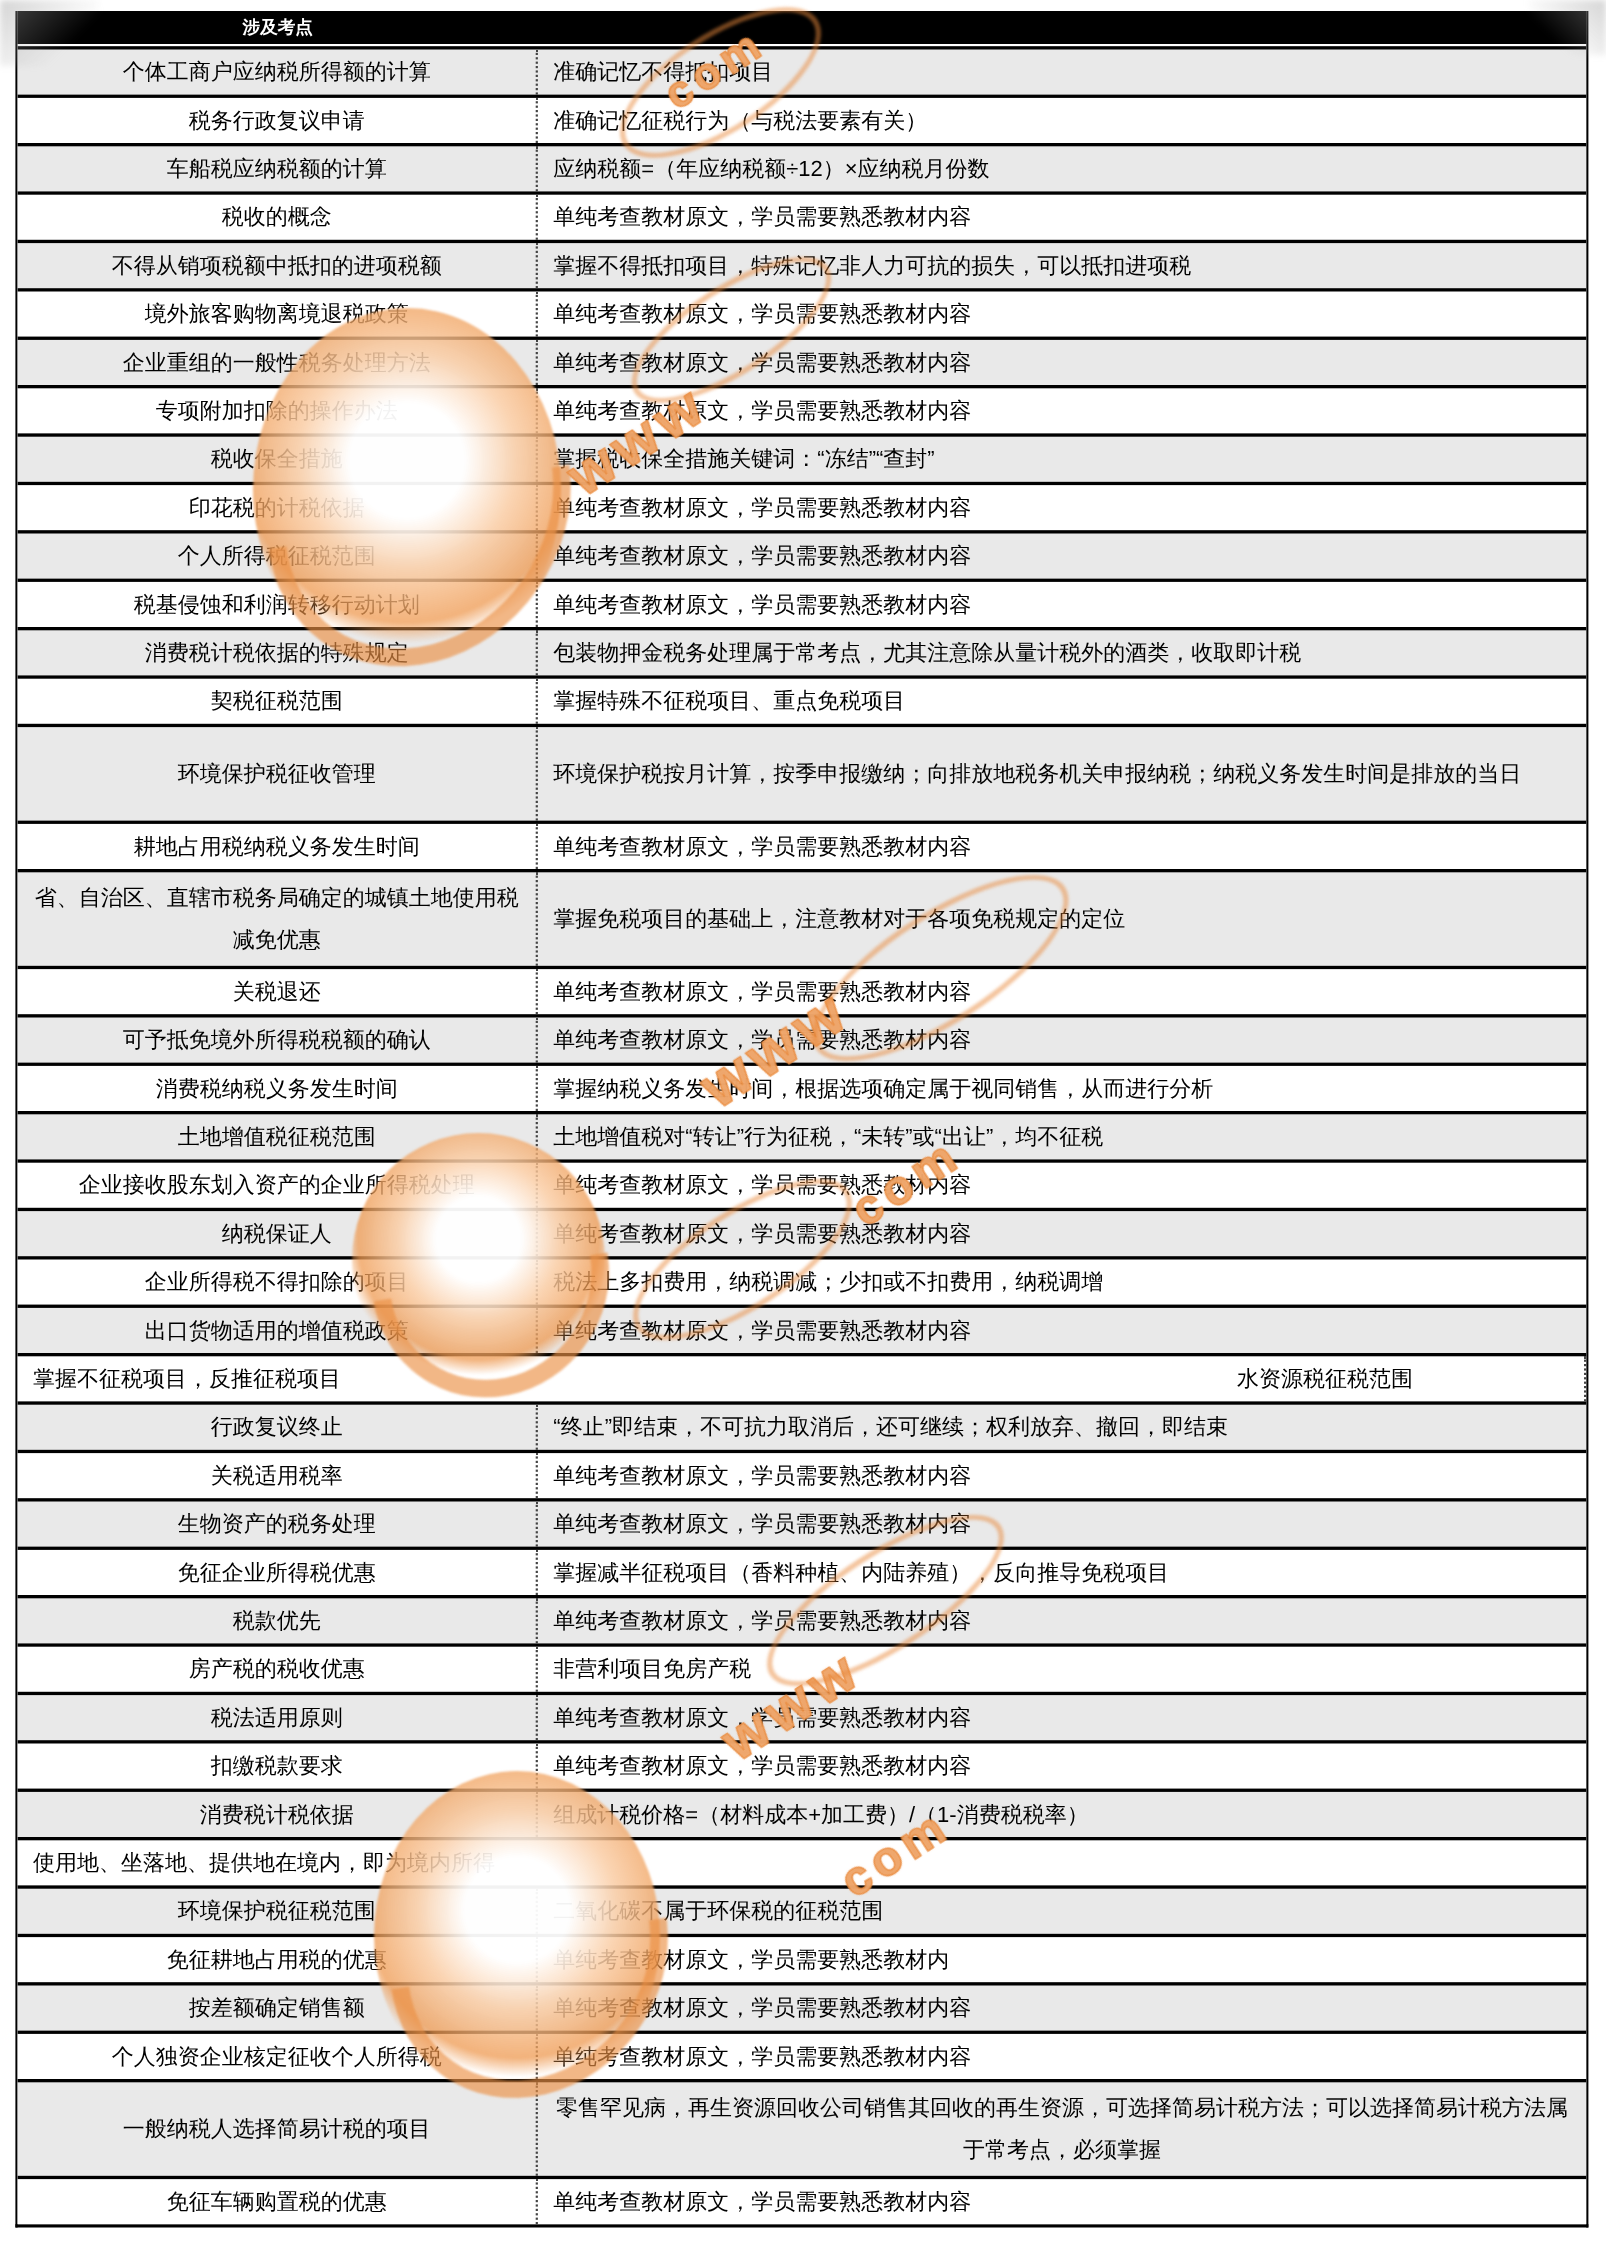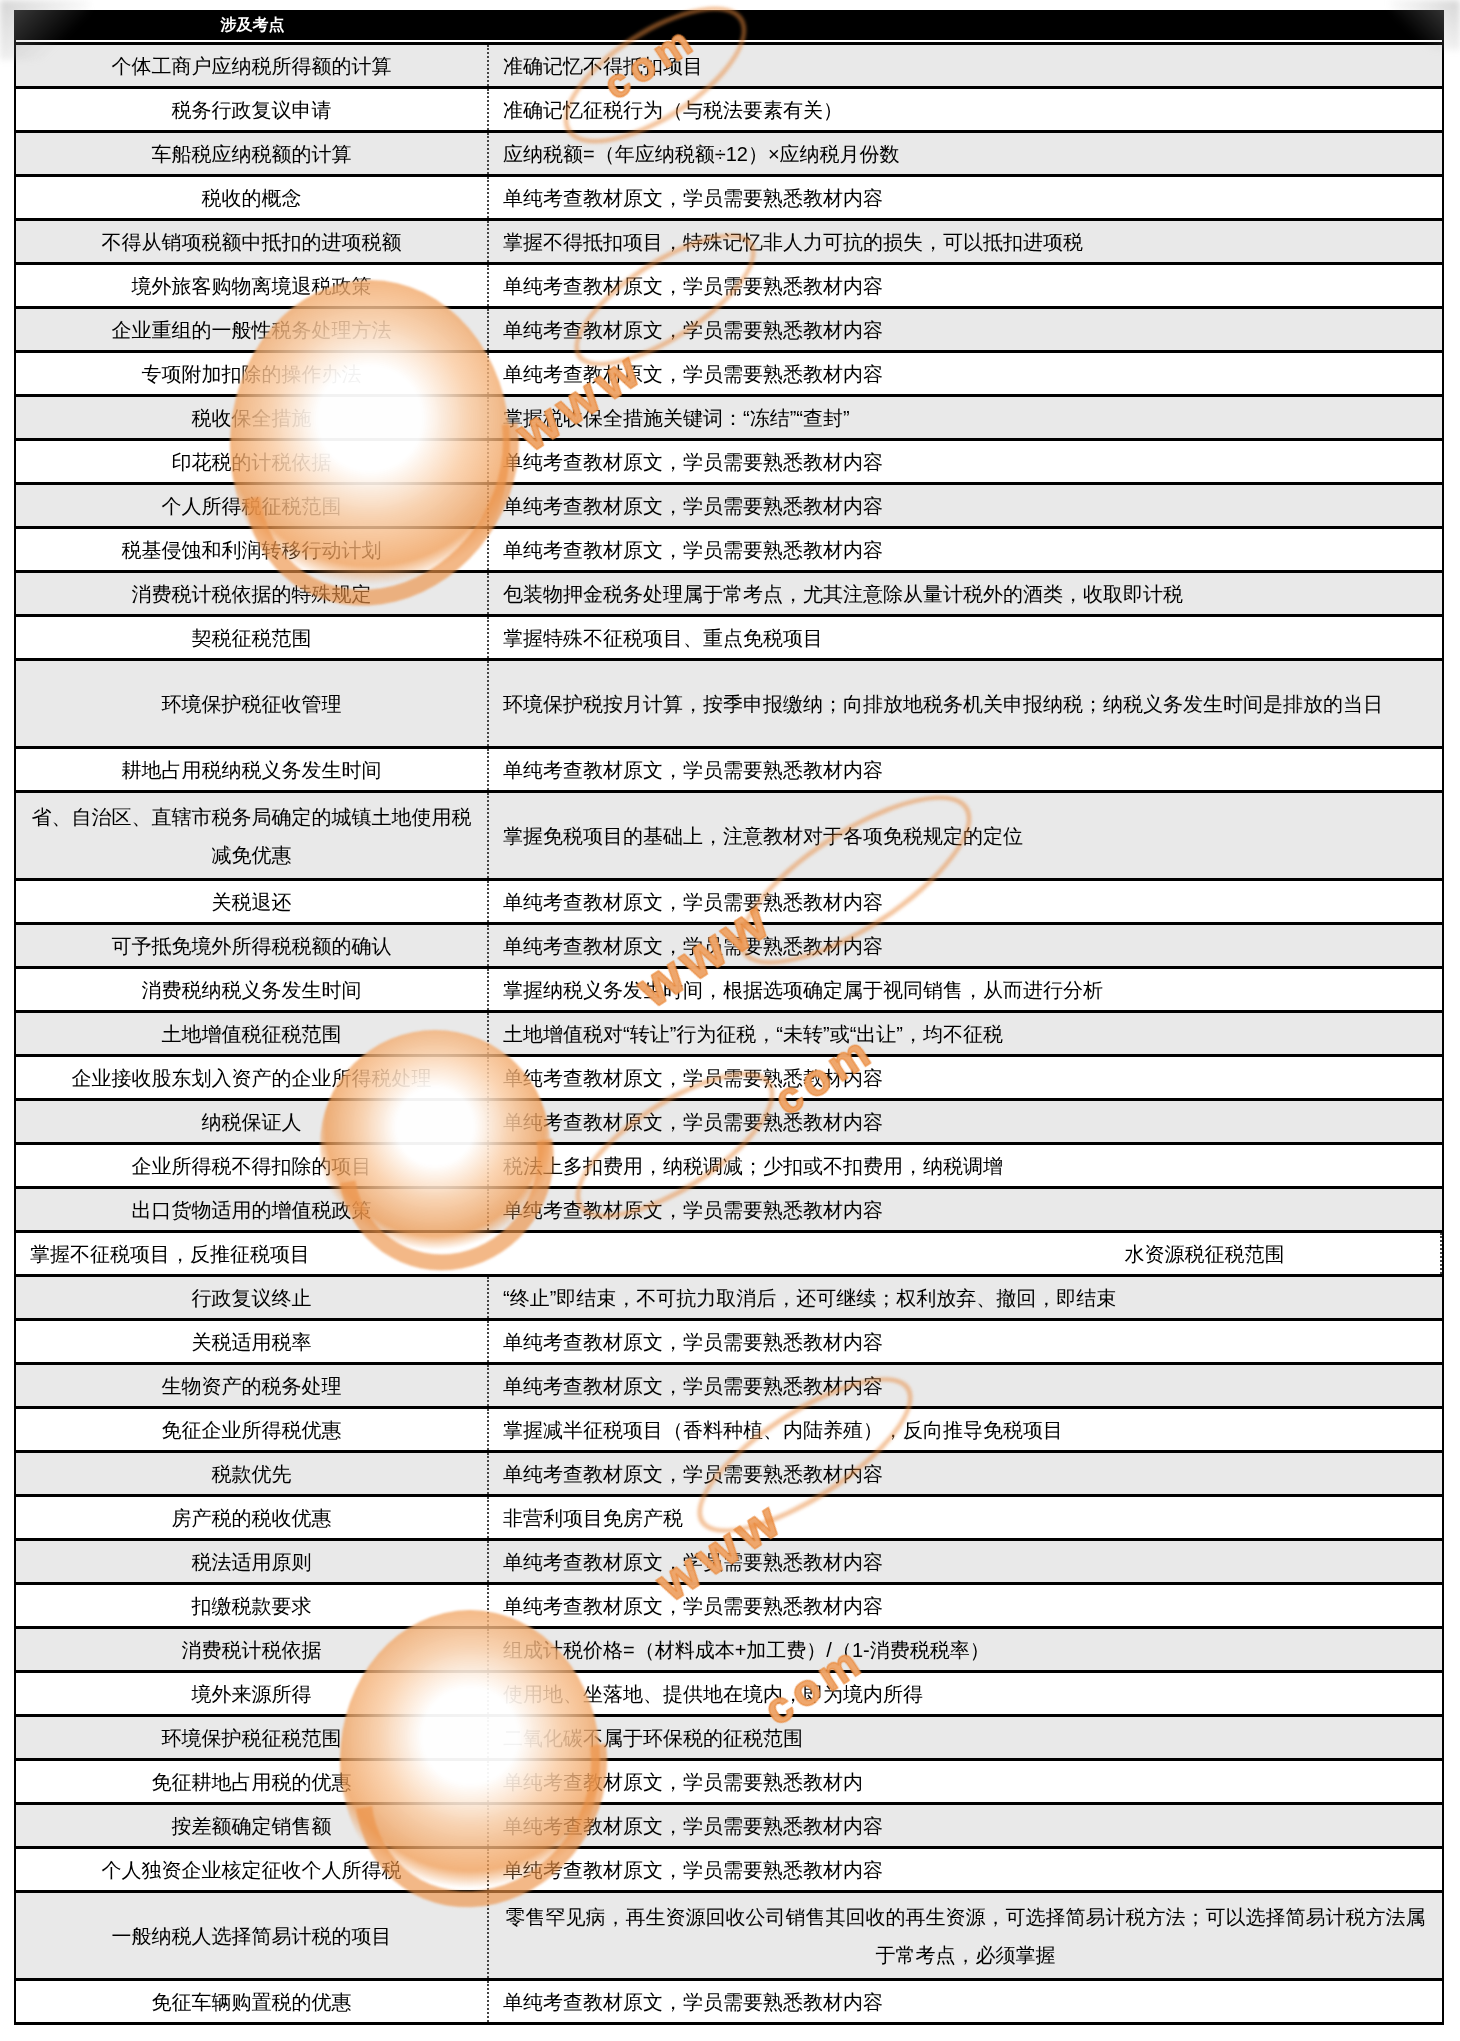--- a/index.html
+++ b/index.html
@@ -263,21 +263,20 @@
     <div class="cell topic">扣缴税款要求</div>
     <div class="cell tip">单纯考查教材原文，学员需要熟悉教材内容</div>
   </div>
 
   <div class="row gray">
     <div class="cell topic">消费税计税依据</div>
     <div class="cell tip">组成计税价格=（材料成本+加工费）/（1-消费税税率）</div>
   </div>
 
   <div class="row">
-    <div class="cell topic">境外来源所得</div>
     <div class="cell tip">使用地、坐落地、提供地在境内，即为境内所得</div>
   </div>
 
   <div class="row gray">
     <div class="cell topic">环境保护税征税范围</div>
     <div class="cell tip">二氧化碳不属于环保税的征税范围</div>
   </div>
 
   <div class="row">
     <div class="cell topic">免征耕地占用税的优惠</div>

